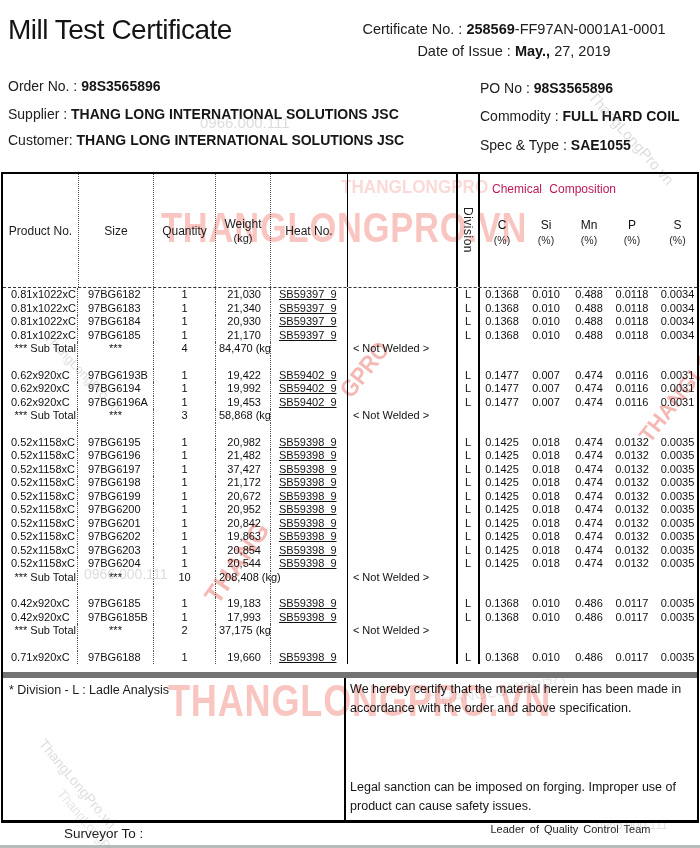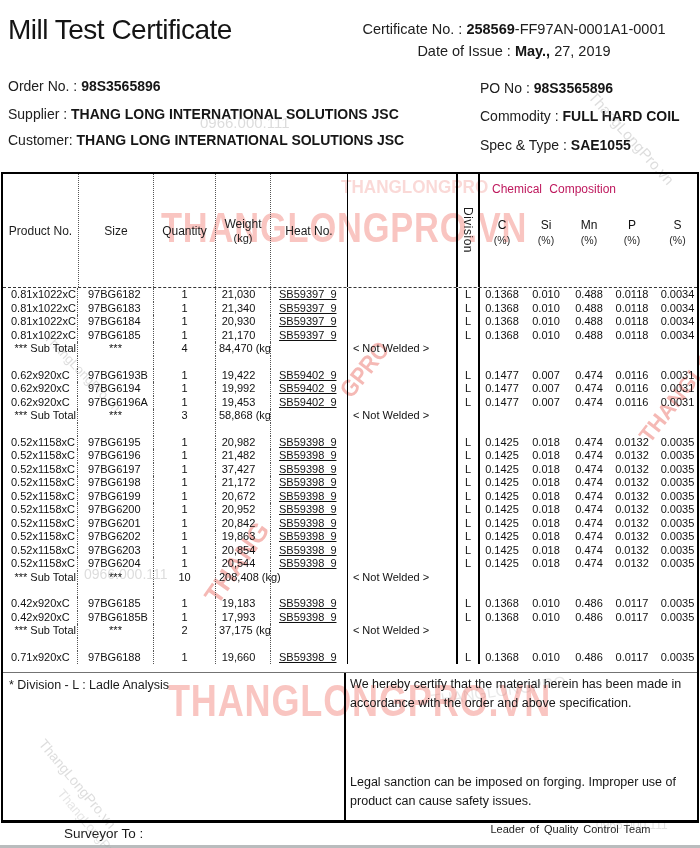--- a/index.html
+++ b/index.html
@@ -45,30 +45,30 @@
   .chem-col { text-align:center; font-size:12px; line-height:15px; }
   .chem-col .unit { font-size:10.5px; color:#2a2a2a; }
   
   .t-body { height:384px; position:relative; }
   .t-row { display:flex; height:13.5px; font-size:11px; line-height:13.5px; color:#111; }
   .t-row.spacer { height:13px; }
   .cell { overflow:hidden; white-space:nowrap; }
   .cell.c-size { padding-left:8px; }
   .cell.c-prod { padding-left:10px; }
   .cell.c-qty  { text-align:center; }
-  .cell.c-wt   { text-align:center; padding-right:9px; }
+  .cell.c-wt   { text-align:right; padding-right:9px; }
   .cell.c-heat { padding-left:8px;text-decoration:underline; }
   .cell.c-weld { text-align:center; padding-right:22px; }
   .cell.c-div  { text-align:center; }
   .cell.c-c,.cell.c-si,.cell.c-mn,.cell.c-p,.cell.c-s { text-align:center; }
   .t-row.subtotal .c-size { text-align:right; padding-right:1px; }
   .t-row.subtotal .c-prod { text-align:center; padding-left:0; }
   .t-row.subtotal .c-wt { text-align:left; padding:0 0 0 3px; overflow:visible; }
   
-  .t-footer { display:flex; height:148px; border-top:1px solid #737373; }
+  .t-footer { display:flex; height:148px; border-top:6px solid #737373; }
   .tf-left { width:345px; border-right:2px solid #000; padding:5px 6px; font-size:12.5px; color:#1a1a1a; }
   .tf-right { width:353px; position:relative; font-size:12.5px; line-height:19px; color:#161616; }
   .certify { position:absolute; left:4px; top:2px; width:340px; }
   .legal { position:absolute; left:4px; top:100px; width:340px; }
   
   .surveyor { left:64px; top:826px; font-size:13.5px; color:#1a1a1a; }
   .sig-title { left:478px; top:823px; width:185px; text-align:center; font-size:11px; color:#222; word-spacing:2px; }
   .bottom-edge { position:absolute; left:0; bottom:0; width:700px; height:3px; background:#b9bcbd; }
 </style>
 </head>

